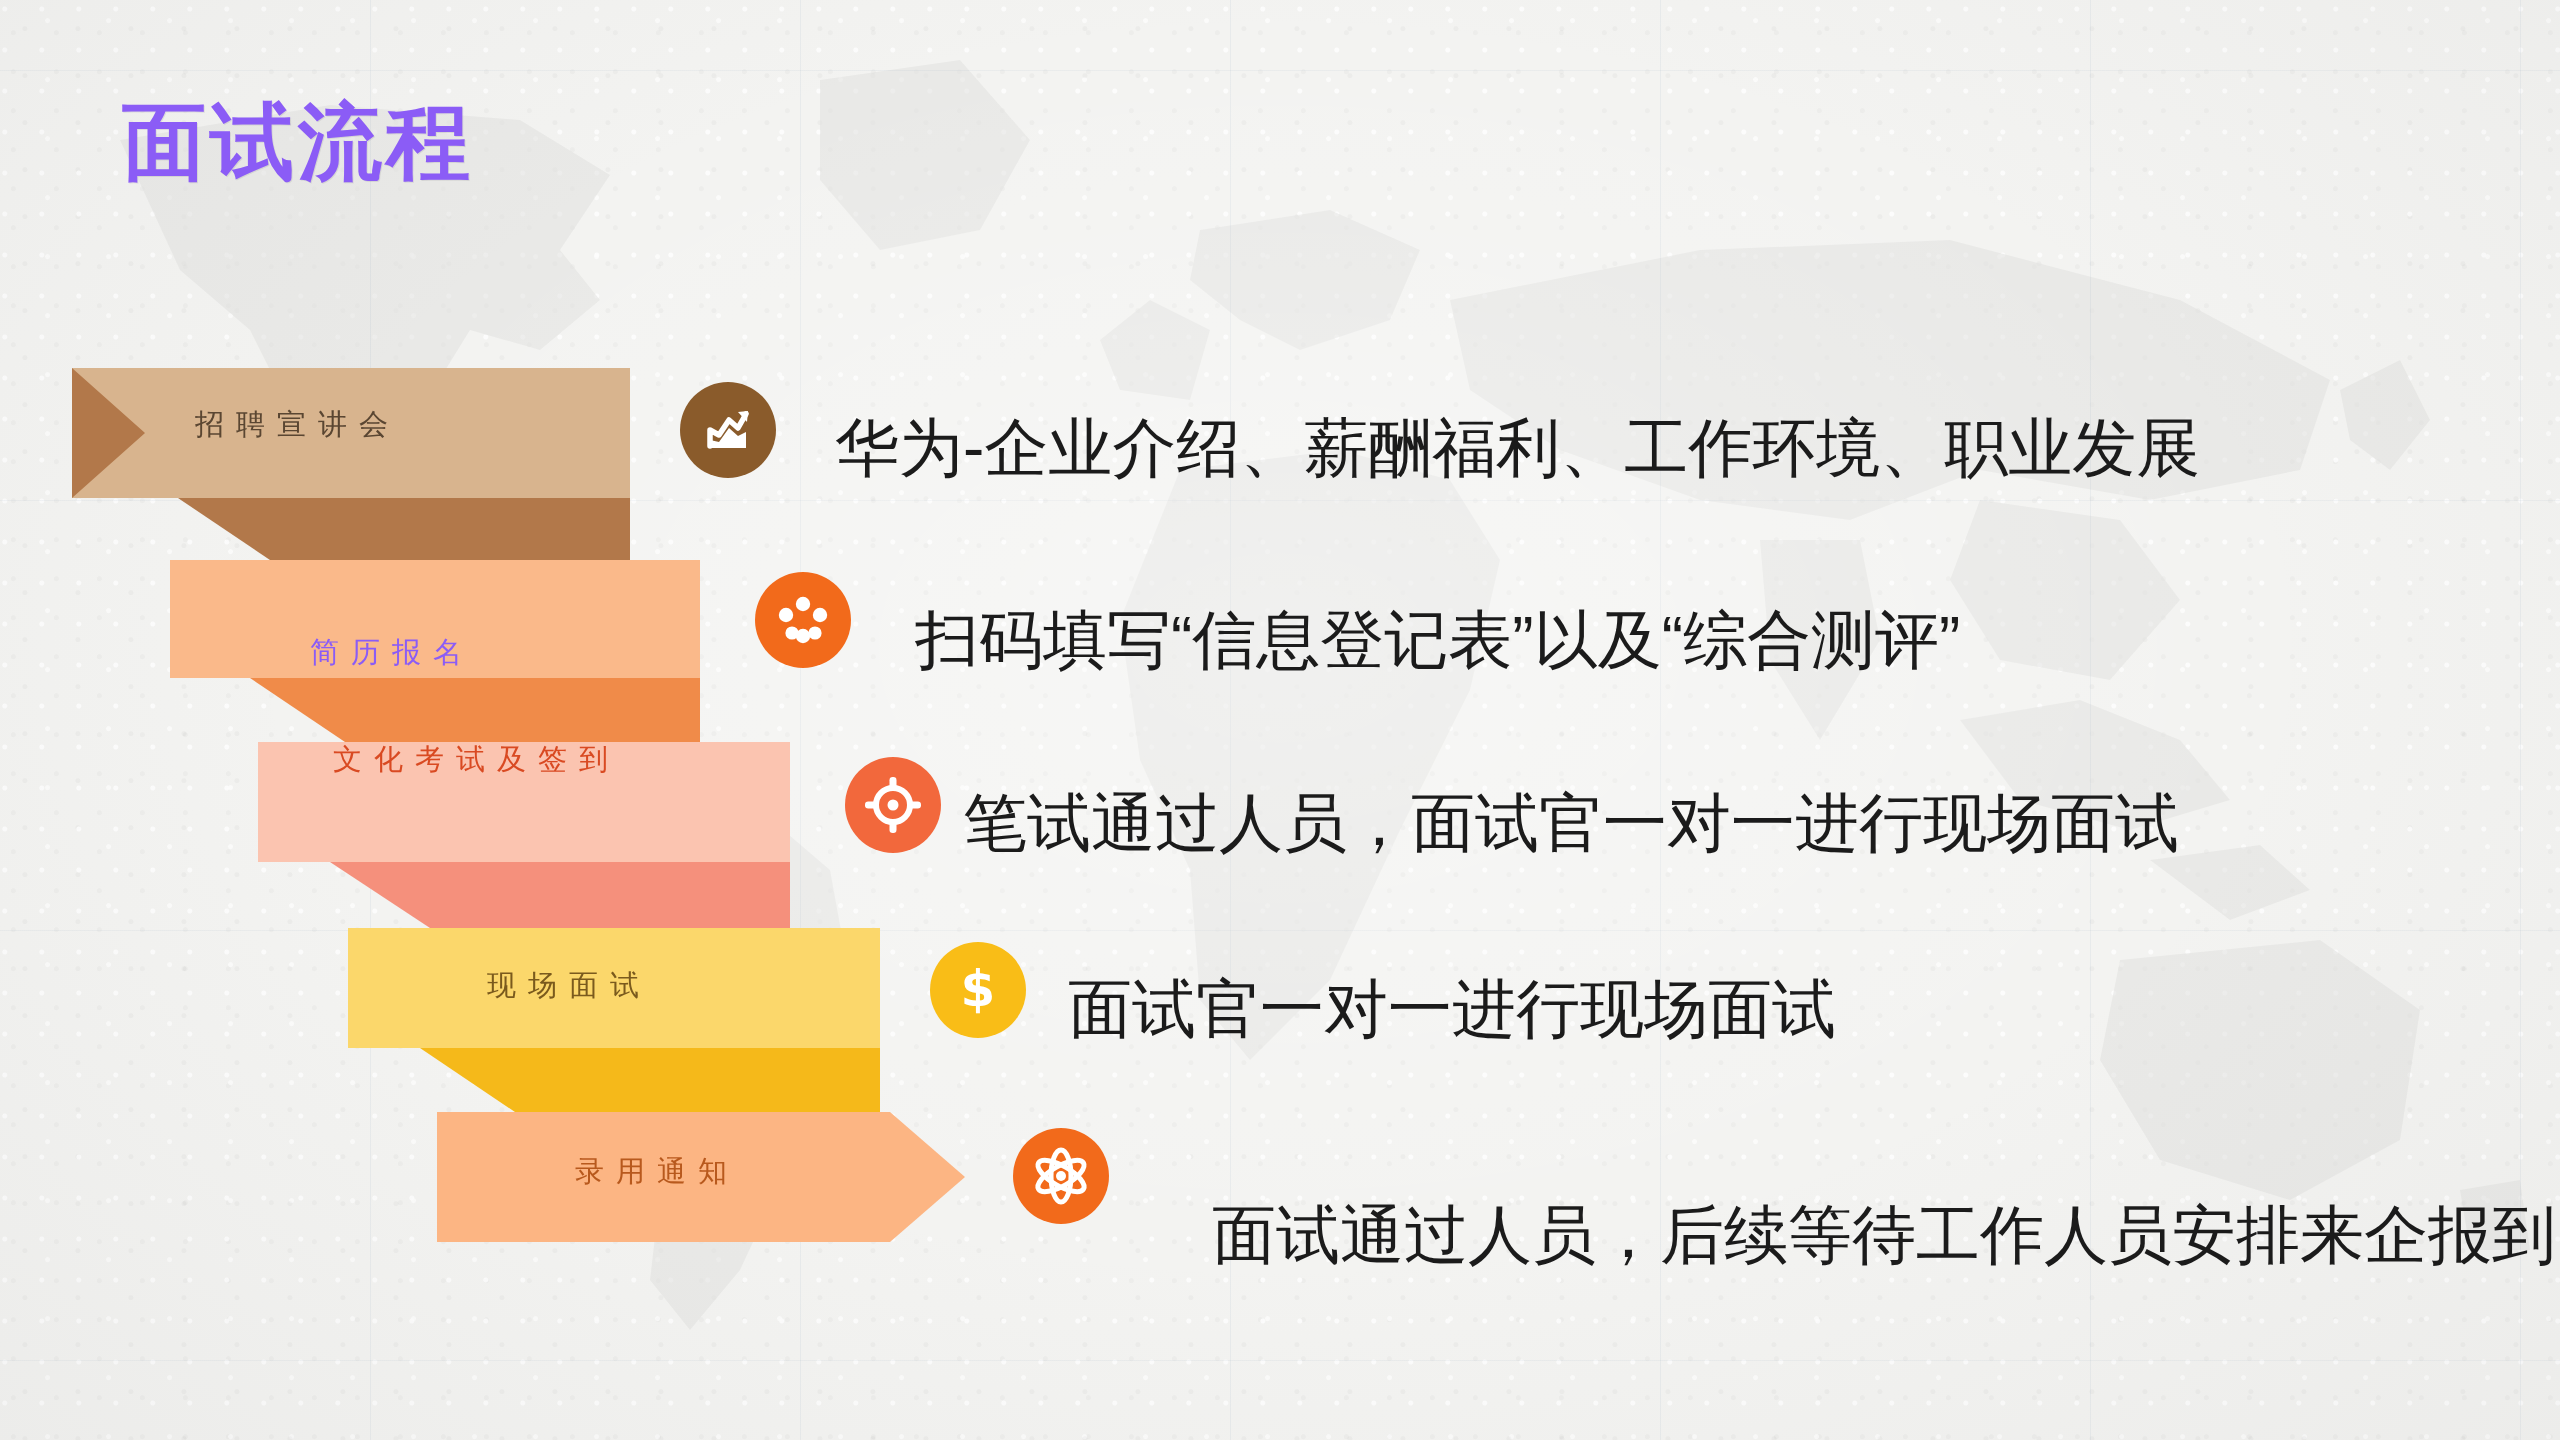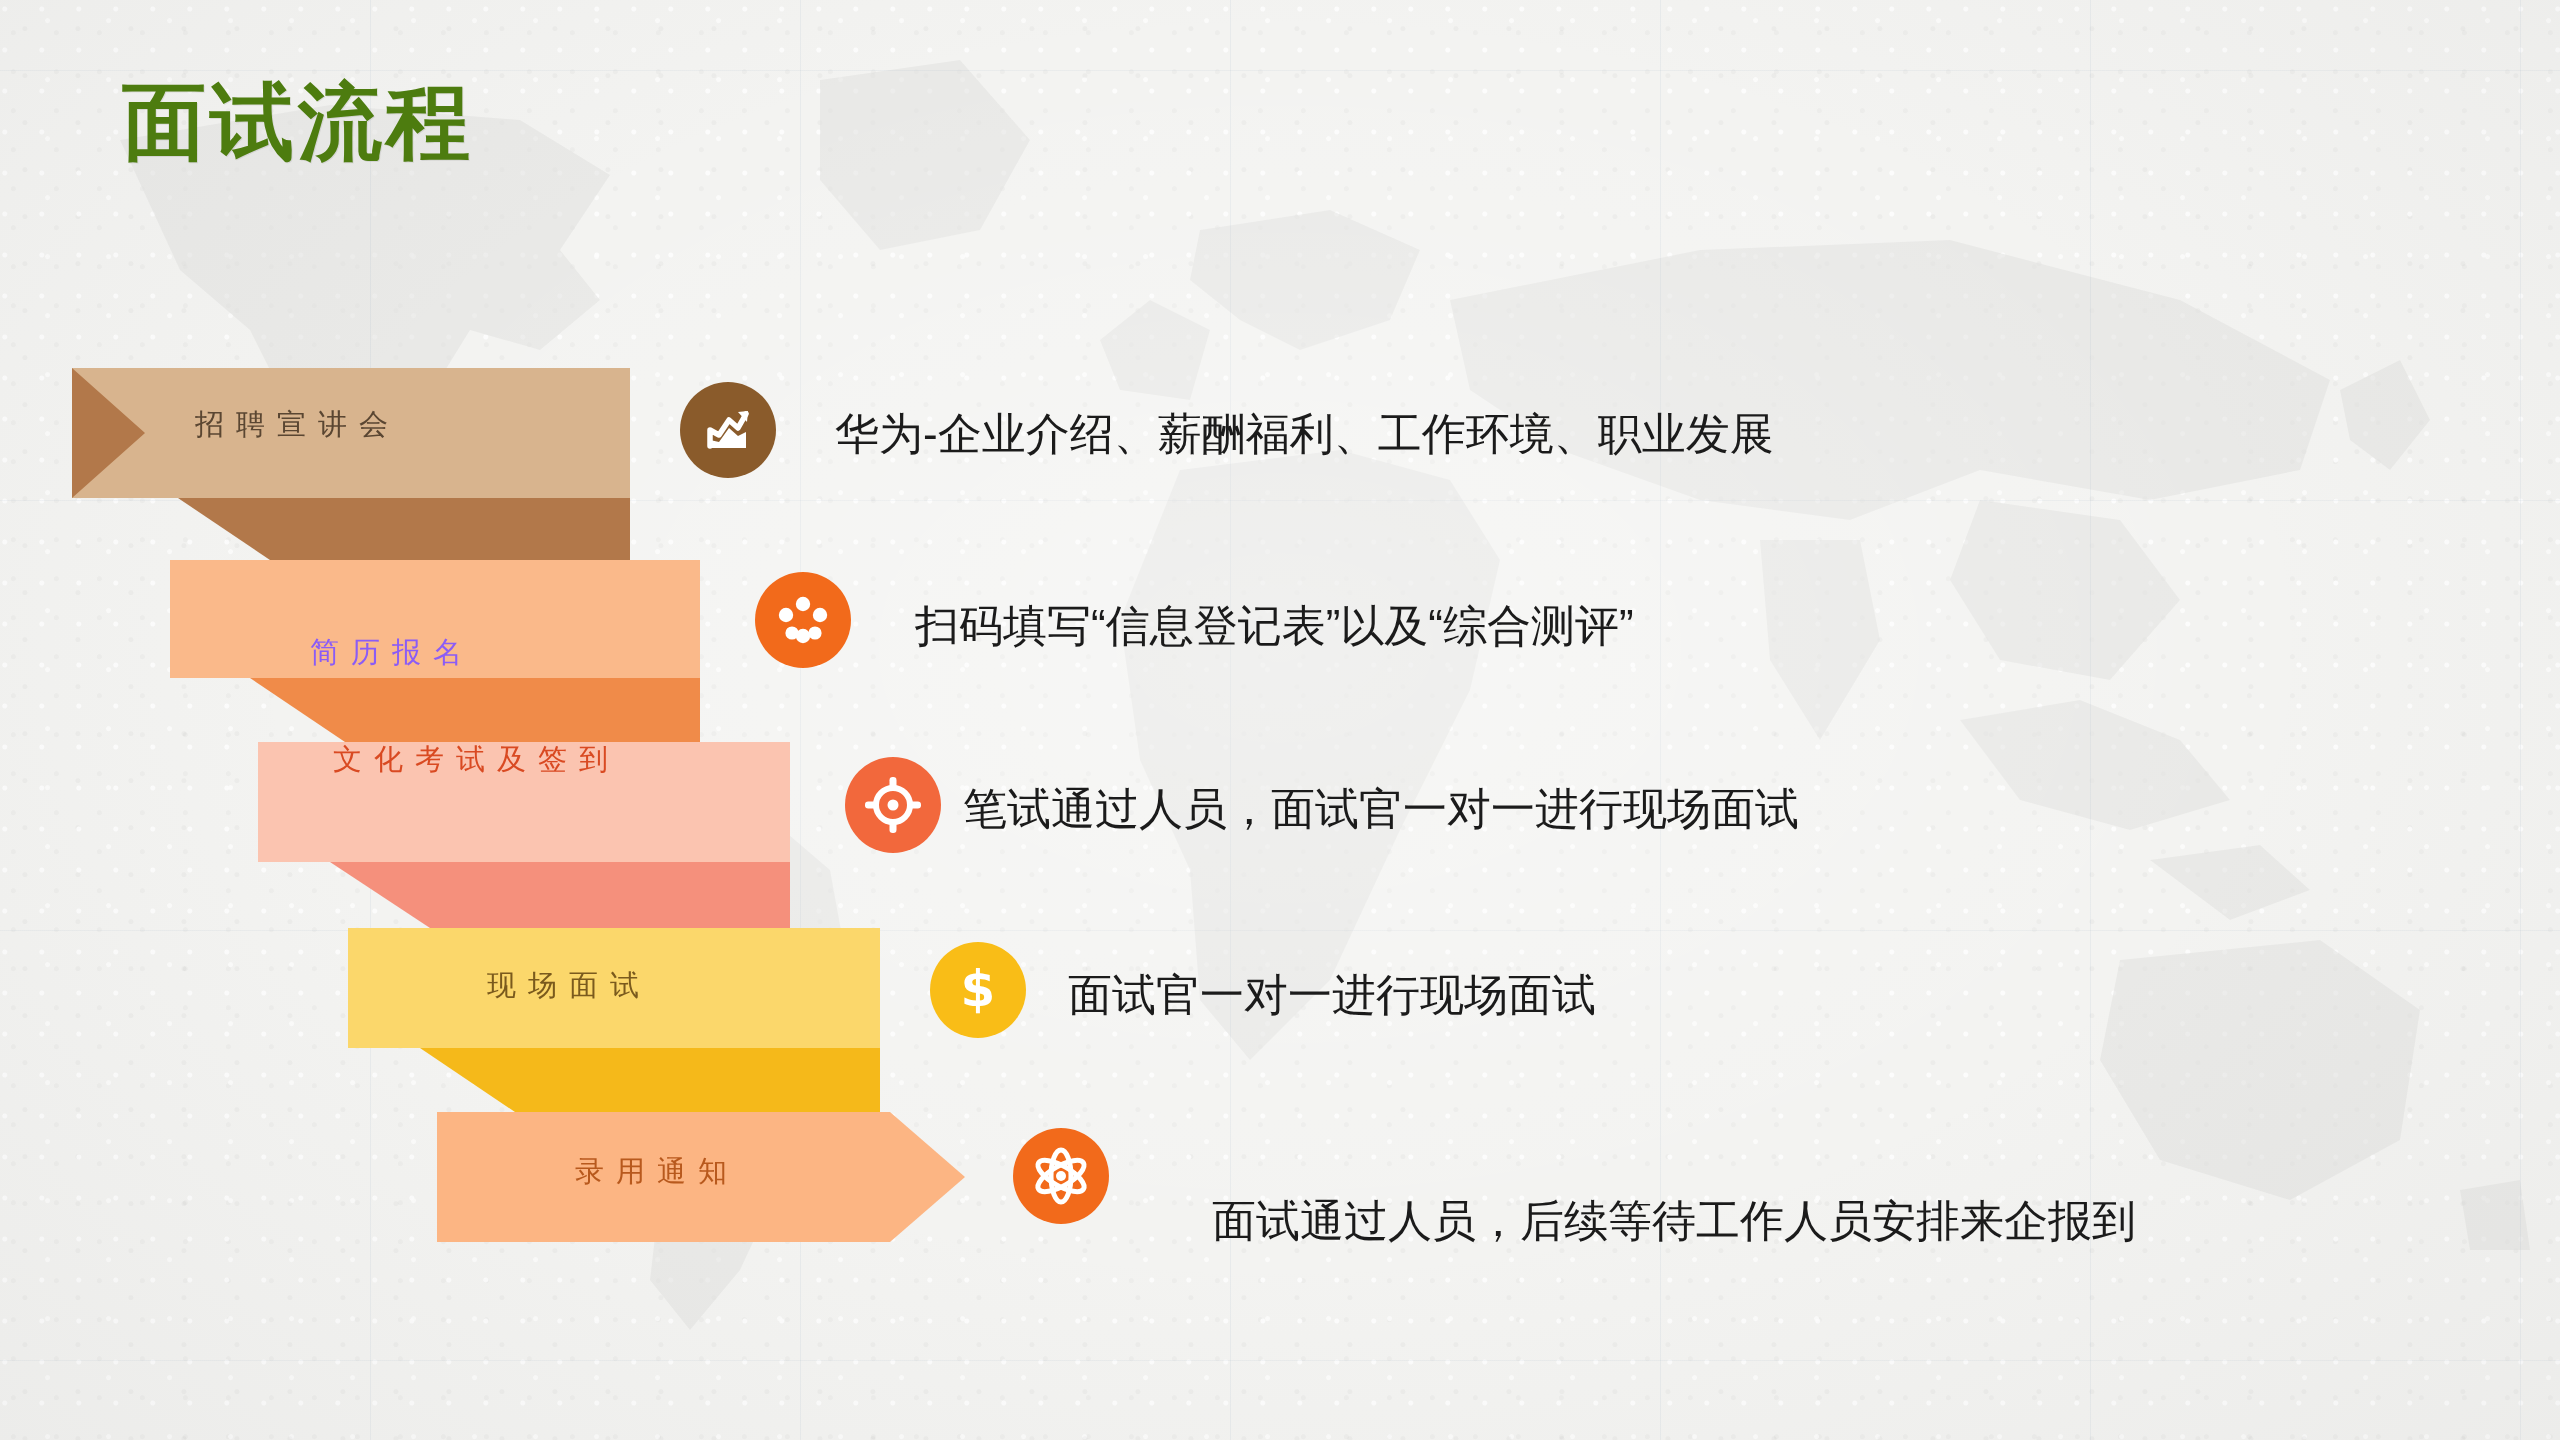--- a/index.html
+++ b/index.html
@@ -44,24 +44,24 @@
     background-position:-60px 70px;
   }
   .vignette{
     position:absolute;inset:0;pointer-events:none;
     background:radial-gradient(ellipse at 50% 45%, rgba(255,255,255,.35) 0%, rgba(255,255,255,0) 55%, rgba(175,175,175,.10) 100%);
   }
 
   
   .title{
     position:absolute;
-    left:122px;top:80px;
+    left:122px;top:100px;
     font-size:84px;
     font-weight:bold;
-    color:#4d7c0f;
+    color:#8b5cf6;
     letter-spacing:4px;
     line-height:1;
     white-space:nowrap;
     text-shadow:1px 1px 0 rgba(0,0,0,.08);
   }
   .ribbon-layer{position:absolute;left:0;top:0;width:1220px;height:1440px;}
   .ribbon-layer svg{width:100%;height:100%;display:block;}
 
   .row{position:absolute;display:flex;align-items:center;}
 
@@ -79,21 +79,21 @@
   .icon-disc{
     width:96px;height:96px;border-radius:50%;
     display:flex;align-items:center;justify-content:center;
     flex:0 0 auto;
     position:absolute;
   }
   .icon-disc svg{display:block;}
 
   .desc{
     position:absolute;
-    font-size:44px;
+    font-size:64px;
     color:#1b1b1b;
     white-space:nowrap;
     letter-spacing:0px;
     font-weight:400;
   }
 </style>
 </head>
 <body>
 
 <div id="slide">

